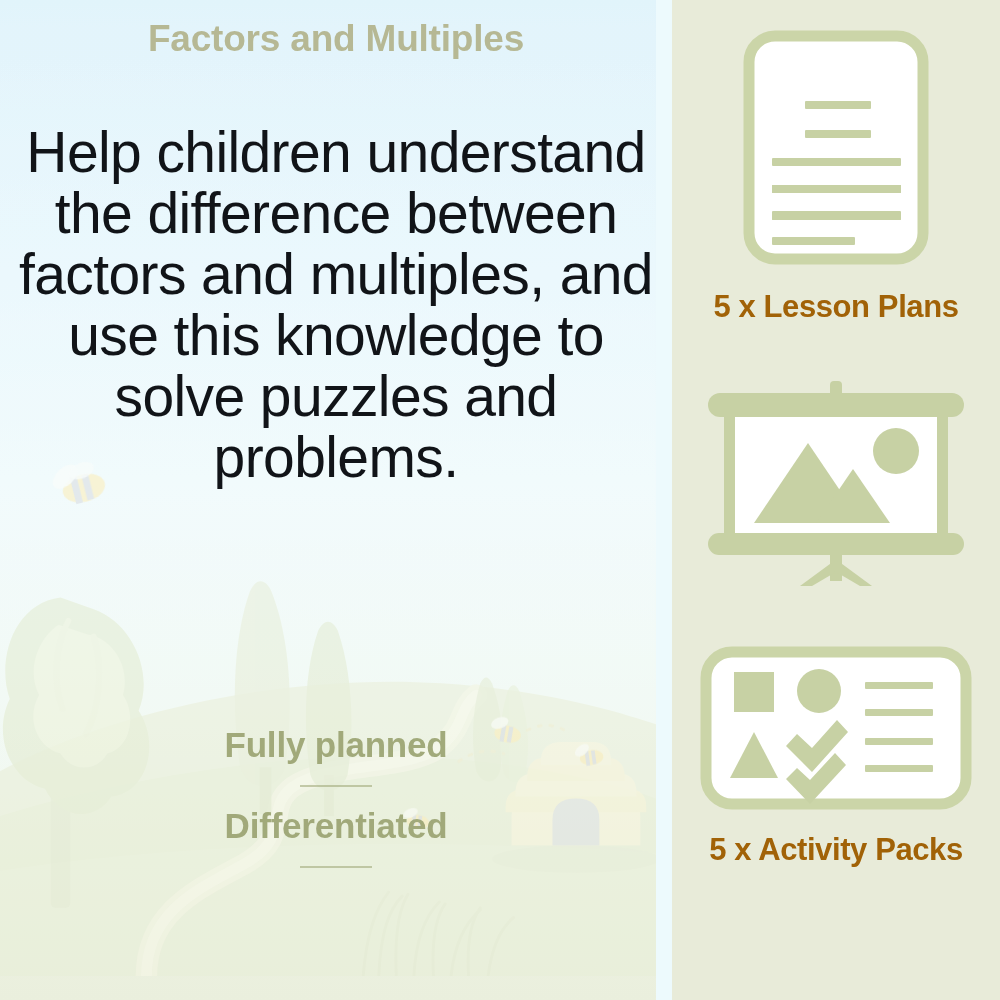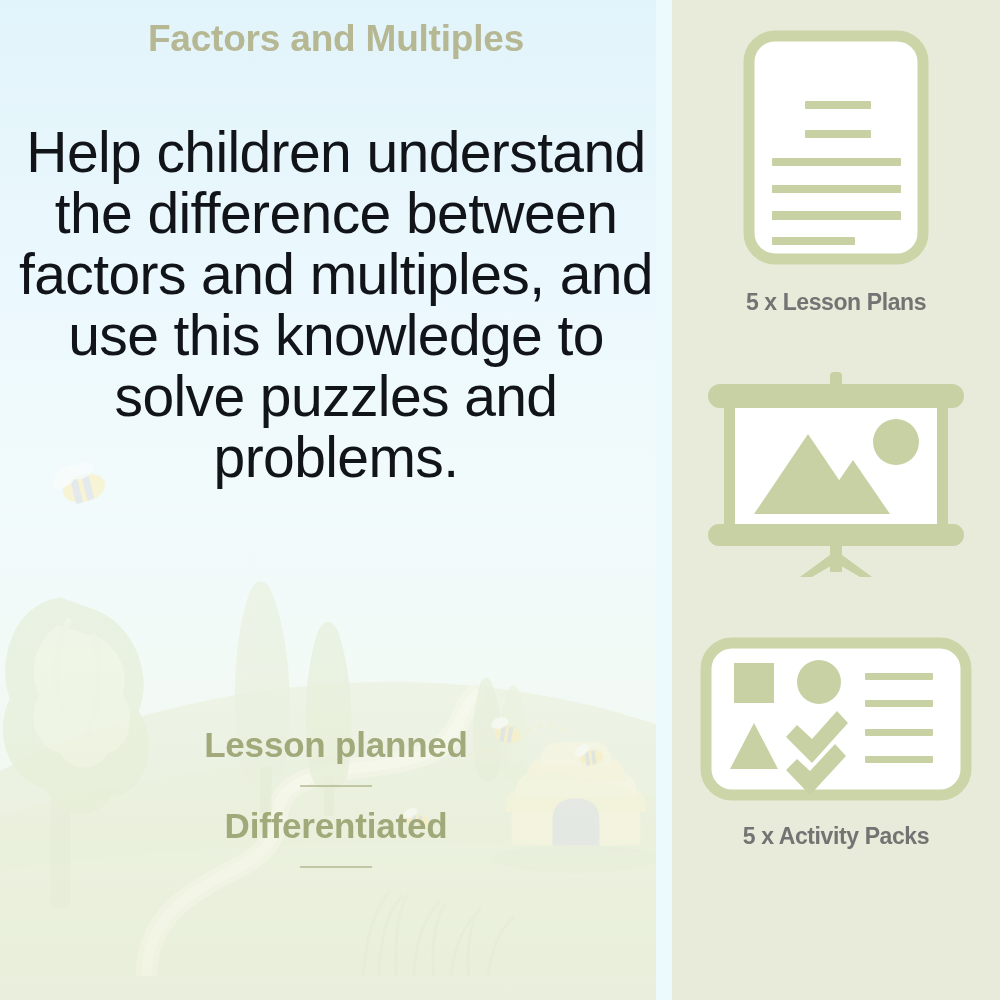--- a/index.html
+++ b/index.html
@@ -73,21 +73,21 @@
     background:#e8ebd9;
     display:flex; flex-direction:column;
     align-items:center;
     padding-top:30px;
   }
   .resource-card {
     width:328px;
     display:flex; flex-direction:column; align-items:center;
   }
   .resource-label {
-    font-size:23px; font-weight:600; color:#737373;
+    font-size:31px; font-weight:600; color:#a16207;
     letter-spacing:-.4px;
     white-space:nowrap;
     text-align:center;
   }
   #card-lesson-plans .resource-label { margin-top:20px; }
   #card-slideshows { margin-top:56px; }
   #card-slideshows .resource-label { margin-top:16px; }
   #card-activity-packs { margin-top:56px; }
   #card-activity-packs .resource-label { margin-top:18px; }
   .icon-wrap { display:block; }
@@ -194,21 +194,21 @@
         <path d="M480 1000 C 478 966, 482 944, 492 930"></path>
         <path d="M500 1000 C 504 968, 514 950, 526 940"></path>
       </g>
     </svg>
 
     <div id="title">Factors and Multiples</div>
 
     <div id="body-copy">Help children understand the difference between factors and multiples, and use this knowledge to solve puzzles and problems.</div>
 
     <div id="features">
-      <div class="feature-item">Lesson planned</div>
+      <div class="feature-item">Fully planned</div>
       <div class="feature-divider"></div>
       <div class="feature-item">Differentiated</div>
       <div class="feature-divider"></div>
     </div>
   </div>
 
   <div id="right-panel">
 
     <div class="resource-card" id="card-lesson-plans">
       <span class="icon-wrap">

